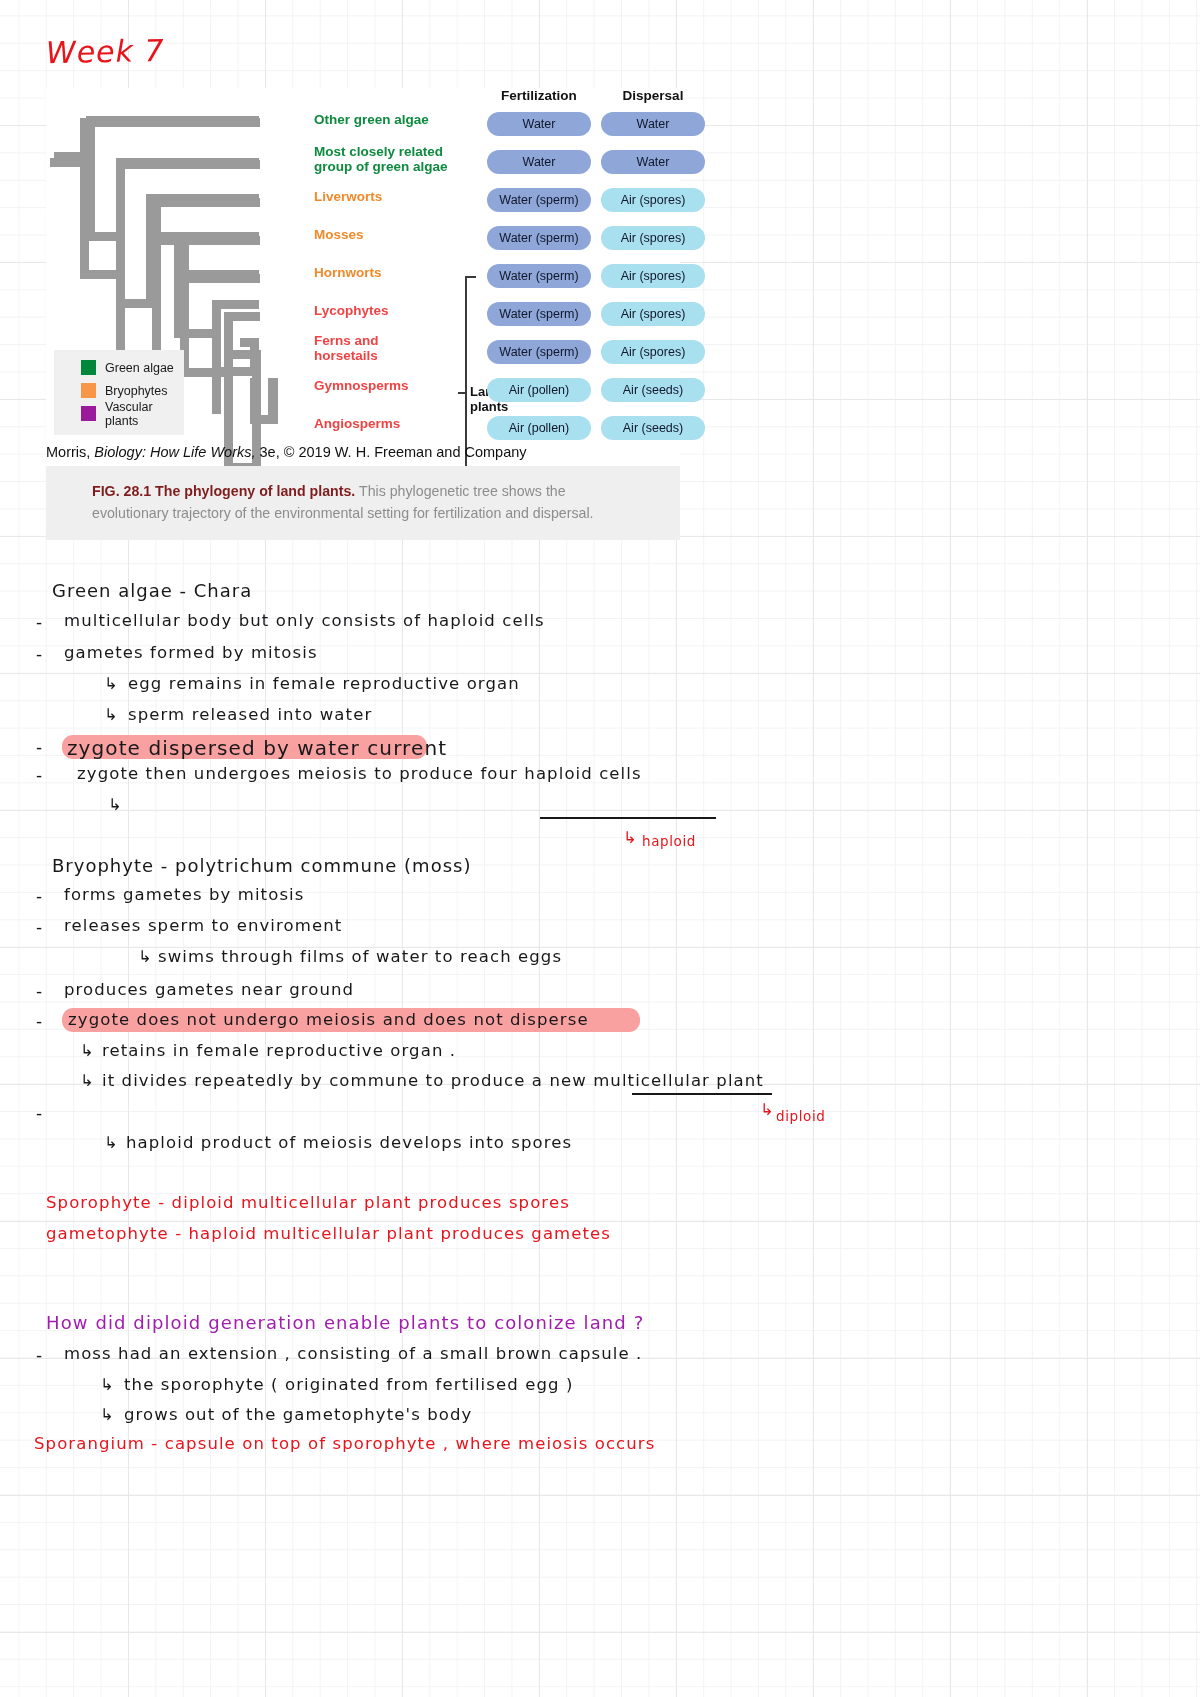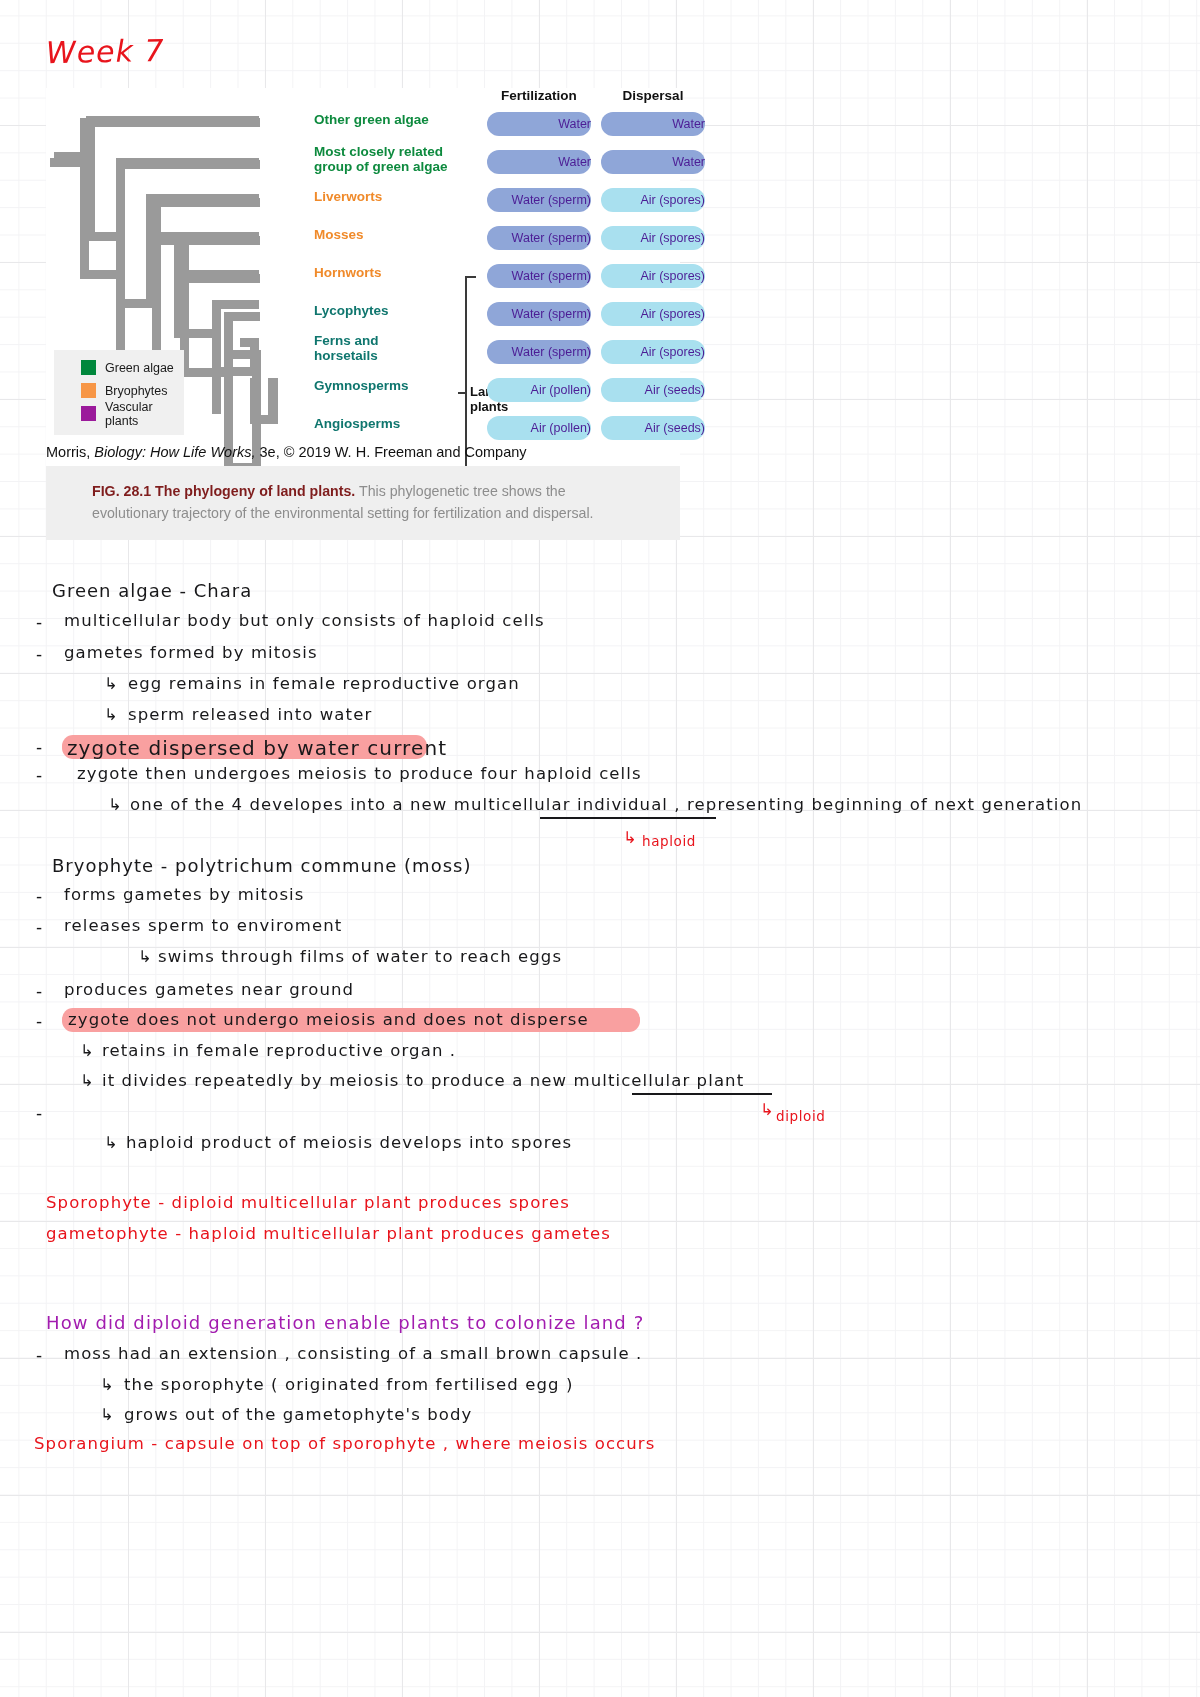--- a/index.html
+++ b/index.html
@@ -60,21 +60,21 @@
   .branch{position:absolute;background:#9a9a9a;}
 
   
   .taxon{
     position:absolute;left:268px;
     font-family:"Liberation Sans", sans-serif;
     font-weight:bold;font-size:13.5px;line-height:15px;
   }
   .c-green{color:#0d8a3e;}
   .c-orange{color:#f08a2a;}
-  .c-purple{color:#0f766e;}
+  .c-purple{color:#ef4444;}
 
   
   #legend{
     position:absolute;left:8px;top:262px;width:130px;height:85px;
     background:#f0f0f0;
     padding:6px 8px;box-sizing:border-box;
   }
   .legend-row{display:flex;align-items:center;height:23px;padding-left:19px;}
   .swatch{width:15px;height:15px;margin-right:9px;flex:0 0 auto;}
   .legend-label{font-size:12.5px;color:#1a1a1a;font-family:"Liberation Sans",sans-serif;}
@@ -90,21 +90,21 @@
     font-size:13px;font-weight:bold;line-height:15px;color:#111;
   }
 
   
   .colhead{
     position:absolute;top:0;width:104px;text-align:center;
     font-size:13.5px;font-weight:bold;color:#111;
   }
   .cell{
     position:absolute;width:104px;height:24px;line-height:24px;
-    text-align:right;font-size:12.5px;color:#4c1d95;border-radius:12px;
+    text-align:center;font-size:12.5px;color:#0f172a;border-radius:12px;
   }
   .b-dark{background:#8fa6d8;}
   .b-light{background:#a9e0ef;}
 
   
   #source{
     position:absolute;left:0;top:356px;width:634px;
     font-size:14.5px;color:#111;
   }
   #source i{font-style:italic;}
@@ -286,21 +286,20 @@
   <div class="hw ink-black" style="left:104px;top:705px;font-size:16px;">↳</div>
   <div class="hw ink-black" style="left:128px;top:705px;font-size:16.5px;letter-spacing:1.1px;">sperm   released    into   water</div>
 
   <div class="hw ink-black" style="left:36px;top:737px;font-size:17px;">-</div>
   <div class="hw ink-black" style="left:67px;top:736px;font-size:20px;letter-spacing:1.1px;">zygote   dispersed    by water    current</div>
 
   <div class="hw ink-black" style="left:36px;top:765px;font-size:17px;">-</div>
   <div class="hw ink-black" style="left:77px;top:764px;font-size:16.5px;letter-spacing:1.1px;">zygote   then    undergoes    meiosis   to    produce   four  haploid  cells</div>
 
   <div class="hw ink-black" style="left:108px;top:795px;font-size:16px;">↳</div>
-  <div class="hw ink-black" style="left:130px;top:795px;font-size:16.5px;letter-spacing:1.1px;">one    of the 4    developes    into    a    new   multicellular individual ,  representing  beginning  of next generation</div>
   <div class="uline" style="left:540px;top:817px;width:176px;"></div>
 
   <div class="hw ink-red" style="left:623px;top:828px;font-size:16px;">↳</div>
   <div class="hw ink-red" style="left:642px;top:833px;font-size:13.5px;letter-spacing:.6px;">haploid</div>
 
   <div class="hw ink-black" style="left:52px;top:855px;font-size:18px;letter-spacing:1px;">Bryophyte    -    polytrichum  commune  (moss)</div>
 
   <div class="hw ink-black" style="left:36px;top:886px;font-size:17px;">-</div>
   <div class="hw ink-black" style="left:64px;top:885px;font-size:16.5px;letter-spacing:1.1px;">forms   gametes   by   mitosis</div>
 
@@ -313,21 +312,21 @@
   <div class="hw ink-black" style="left:36px;top:981px;font-size:17px;">-</div>
   <div class="hw ink-black" style="left:64px;top:980px;font-size:16.5px;letter-spacing:1.1px;">produces   gametes   near   ground</div>
 
   <div class="hw ink-black" style="left:36px;top:1011px;font-size:17px;">-</div>
   <div class="hw ink-black" style="left:68px;top:1010px;font-size:16.5px;letter-spacing:1.1px;">zygote   does   not   undergo   meiosis   and   does  not   disperse</div>
 
   <div class="hw ink-black" style="left:80px;top:1041px;font-size:16px;">↳</div>
   <div class="hw ink-black" style="left:102px;top:1041px;font-size:16.5px;letter-spacing:1.1px;text-align:center;">retains  in   female  reproductive  organ .</div>
 
   <div class="hw ink-black" style="left:80px;top:1071px;font-size:16px;">↳</div>
-  <div class="hw ink-black" style="left:102px;top:1071px;font-size:16.5px;letter-spacing:1.1px;">it divides    repeatedly   by   meiosis  to   produce   a new    multicellular  plant</div>
+  <div class="hw ink-black" style="left:102px;top:1071px;font-size:16.5px;letter-spacing:1.1px;">it divides    repeatedly   by   commune  to   produce   a new    multicellular  plant</div>
   <div class="uline" style="left:632px;top:1093px;width:140px;"></div>
 
   <div class="hw ink-black" style="left:36px;top:1103px;font-size:17px;">-</div>
 
   <div class="hw ink-red" style="left:760px;top:1100px;font-size:16px;">↳</div>
   <div class="hw ink-red" style="left:776px;top:1108px;font-size:13.5px;letter-spacing:.6px;">diploid</div>
 
   <div class="hw ink-black" style="left:104px;top:1133px;font-size:16px;">↳</div>
   <div class="hw ink-black" style="left:126px;top:1133px;font-size:16.5px;letter-spacing:1.1px;">haploid    product   of   meiosis   develops   into    spores</div>
 

